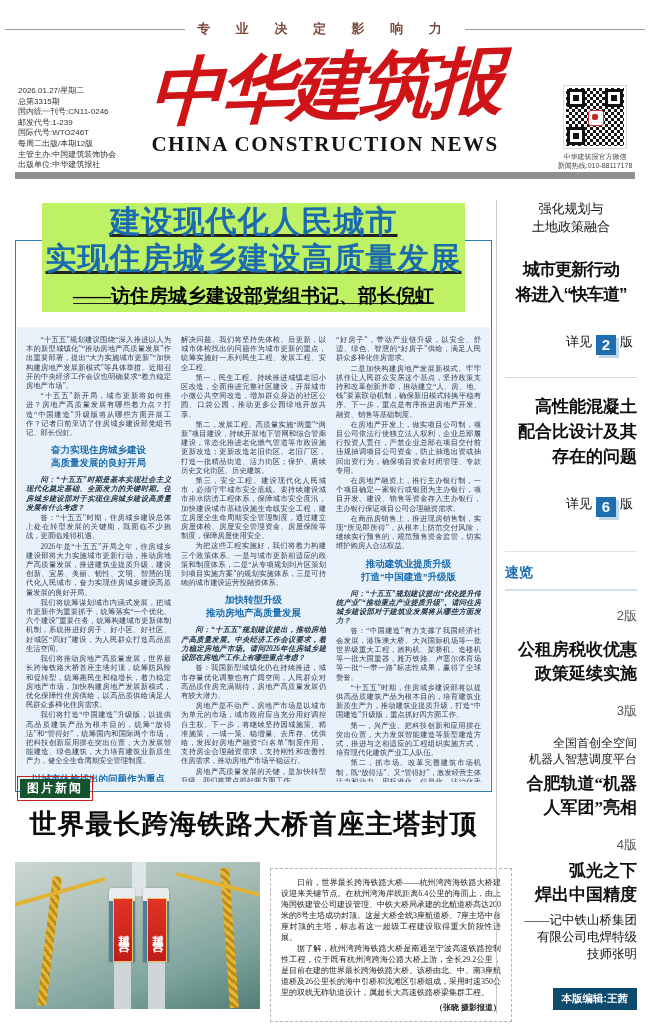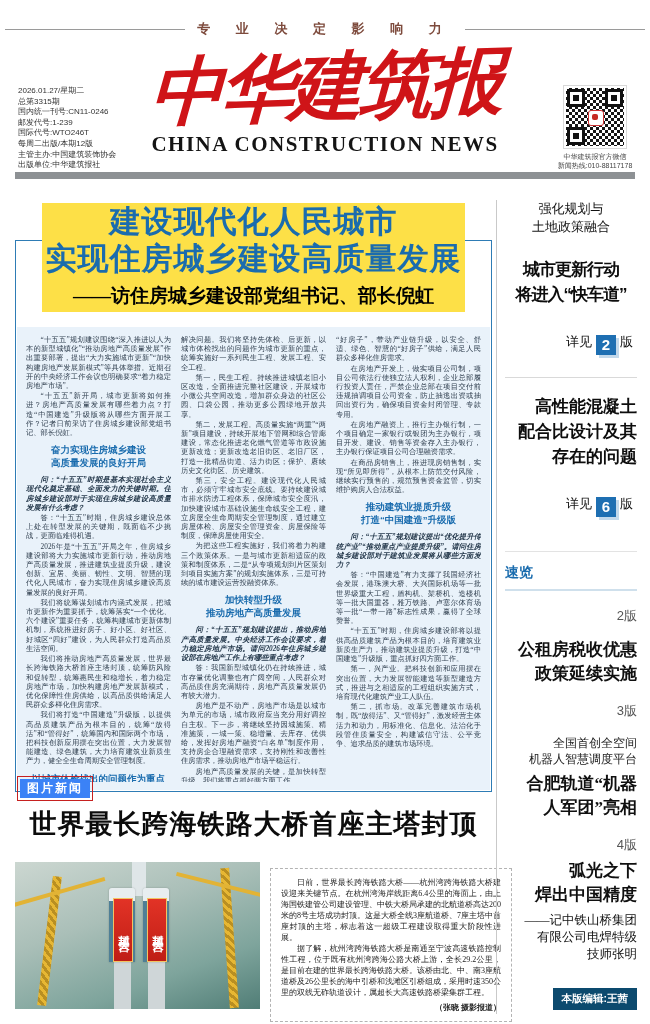--- a/index.html
+++ b/index.html
@@ -32,38 +32,38 @@
   .qr .logo{position:absolute;left:22px;top:22px;width:14px;height:14px;background:#fff;
             border-radius:3px;border:1px solid #c33;}
   .qr .logo::after{content:"";position:absolute;left:3px;top:3px;width:6px;height:6px;
                    background:#c62a22;border-radius:2px;}
 
   .topbar{position:absolute;left:15px;right:15px;top:172px;height:7px;background:#8d9194;}
 
   
   .main{position:absolute;left:15px;top:196px;width:477px;}
   .article-box{position:relative;margin-top:44px;height:550px;border:1px solid #2e7cb5;background:#fff;}
-  .headline{position:relative;margin:-38px 26px 0;background:#fde047;text-align:center;padding:0 2px 4px;}
+  .headline{position:relative;margin:-38px 26px 0;background:#bef264;text-align:center;padding:0 2px 4px;text-decoration:underline;}
   .hl{font-family:"Liberation Sans",sans-serif;font-weight:bold;color:#1a6cae;
       font-size:31px;line-height:37px;letter-spacing:1px;white-space:pre-line;}
   .sub-hl{margin-top:7px;font-size:19px;line-height:24px;color:#000;font-weight:bold;
           font-family:"Liberation Serif",serif;}
   .cols{position:absolute;left:1px;right:1px;top:86px;bottom:1px;background:#e9f2fa;
         padding:8px 9px;display:flex;gap:10px;overflow:hidden;}
   .col{flex:1 1 0;font-size:7.3px;line-height:9.2px;color:#2f3e4e;text-align:justify;overflow:hidden;}
   .col p{margin:0 0 1px;text-indent:2em;}
   .col p.cont{text-indent:0;}
   .col .sub{white-space:pre-line;text-align:center;text-indent:0;color:#1a6cae;font-weight:bold;
             font-family:"Liberation Sans",sans-serif;font-size:9.5px;line-height:13px;margin:6px 0;}
   .col .q{font-style:italic;font-weight:bold;color:#25394c;}
 
   
   .photo-sec{position:absolute;left:15px;top:776px;width:477px;}
   .pn-label{display:inline-block;border:1px solid #c6201f;padding:2px;margin-left:2px;}
-  .pn-label span{display:block;background:#3b82f6;color:#fff;font-family:"Liberation Sans",sans-serif;
+  .pn-label span{display:block;background:#14532d;color:#fff;font-family:"Liberation Sans",sans-serif;
                  font-weight:bold;font-size:12px;padding:1px 7px;letter-spacing:2px;}
   .pn-headline{margin-top:5px;text-align:center;font-family:Liberation Serif, serif;
                font-weight:bold;font-size:27px;letter-spacing:1px;color:#0c0c0c;white-space:nowrap;}
   .photo{position:absolute;left:0;top:86px;width:245px;height:147px;overflow:hidden;
          background:linear-gradient(160deg,#ccd7d1 0%,#aabfb8 38%,#7ea49c 72%,#507d76 100%);}
   .mast{position:absolute;width:9px;background:repeating-linear-gradient(45deg,#e7b733 0 3px,#b98f22 3px 6px);}
   .mast.l{left:30px;top:14px;height:130px;transform:rotate(7deg);}
   .mast.r{right:26px;top:6px;height:140px;transform:rotate(-4deg);}
   .boom{position:absolute;height:4px;background:#e2b335;}
   .boom.l{left:-18px;top:30px;width:110px;transform:rotate(-16deg);}
@@ -184,20 +184,21 @@
           <p class="sub">加快转型升级
 推动房地产高质量发展</p>
           <p class="q">问：“十五五”规划建议提出，推动房地产高质量发展。中央经济工作会议要求，着力稳定房地产市场。请问2026年住房城乡建设部在房地产工作上有哪些重点考虑？</p>
           <p>答：我国新型城镇化仍在持续推进，城市存量优化调整也有广阔空间，人民群众对高品质住房充满期待，房地产高质量发展仍有较大潜力。</p>
           <p>房地产是不动产，房地产市场是以城市为单元的市场，城市政府应当充分用好调控自主权。下一步，将继续坚持因城施策、精准施策，一城一策、稳增量、去库存、优供给，发挥好房地产融资“白名单”制度作用，支持房企合理融资需求，支持刚性和改善性住房需求，推动房地产市场平稳运行。</p>
           <p>房地产高质量发展的关键，是加快转型升级。我们将重点抓好两方面工作。</p>
 
         </div>
         <div class="col">
           <p class="cont">“好房子”，带动产业链升级，以安全、舒适、绿色、智慧的“好房子”供给，满足人民群众多样化住房需求。</p>
+          <p>二是加快构建房地产发展新模式。牢牢抓住让人民群众安居这个基点，坚持政策支持和改革创新并举，推动建立“人、房、地、钱”要素联动机制，确保新旧模式转换平稳有序。下一步，重点是有序推进房地产开发、融资、销售等基础制度。</p>
           <p>在房地产开发上，做实项目公司制，项目公司依法行使独立法人权利，企业总部履行投资人责任，严禁企业总部在项目交付前违规抽调项目公司资金，防止抽逃出资或抽回出资行为，确保项目资金封闭管理、专款专用。</p>
           <p>在房地产融资上，推行主办银行制，一个项目确定一家银行或银团为主办银行，项目开发、建设、销售等资金存入主办银行，主办银行保证项目公司合理融资需求。</p>
           <p>在商品房销售上，推进现房销售制，实现“所见即所得”，从根本上防范交付风险，继续实行预售的，规范预售资金监管，切实维护购房人合法权益。</p>
           <p class="sub">推动建筑业提质升级
 打造“中国建造”升级版</p>
           <p class="q">问：“十五五”规划建议提出“优化提升传统产业”“推动重点产业提质升级”。请问住房城乡建设部对于建筑业发展将从哪些方面发力？</p>
           <p>答：“中国建造”有力支撑了我国经济社会发展，港珠澳大桥、大兴国际机场等一批世界级重大工程，盾构机、架桥机、造楼机等一批大国重器，雅万铁路、卢塞尔体育场等一批“一带一路”标志性成果，赢得了全球赞誉。</p>
           <p>“十五五”时期，住房城乡建设部将以提供高品质建筑产品为根本目的，培育建筑业新质生产力，推动建筑业提质升级，打造“中国建造”升级版，重点抓好四方面工作。</p>
           <p>第一，兴产业。把科技创新和应用摆在突出位置，大力发展智能建造等新型建造方式，推进与之相适应的工程组织实施方式，培育现代化建筑产业工人队伍。</p>
           <p>第二，抓市场。改革完善建筑市场机制，既“放得活”、又“管得好”，激发经营主体活力和动力，用标准化、信息化、法治化手段管住质量安全，构建诚信守法、公平竞争、追求品质的建筑市场环境。</p>

